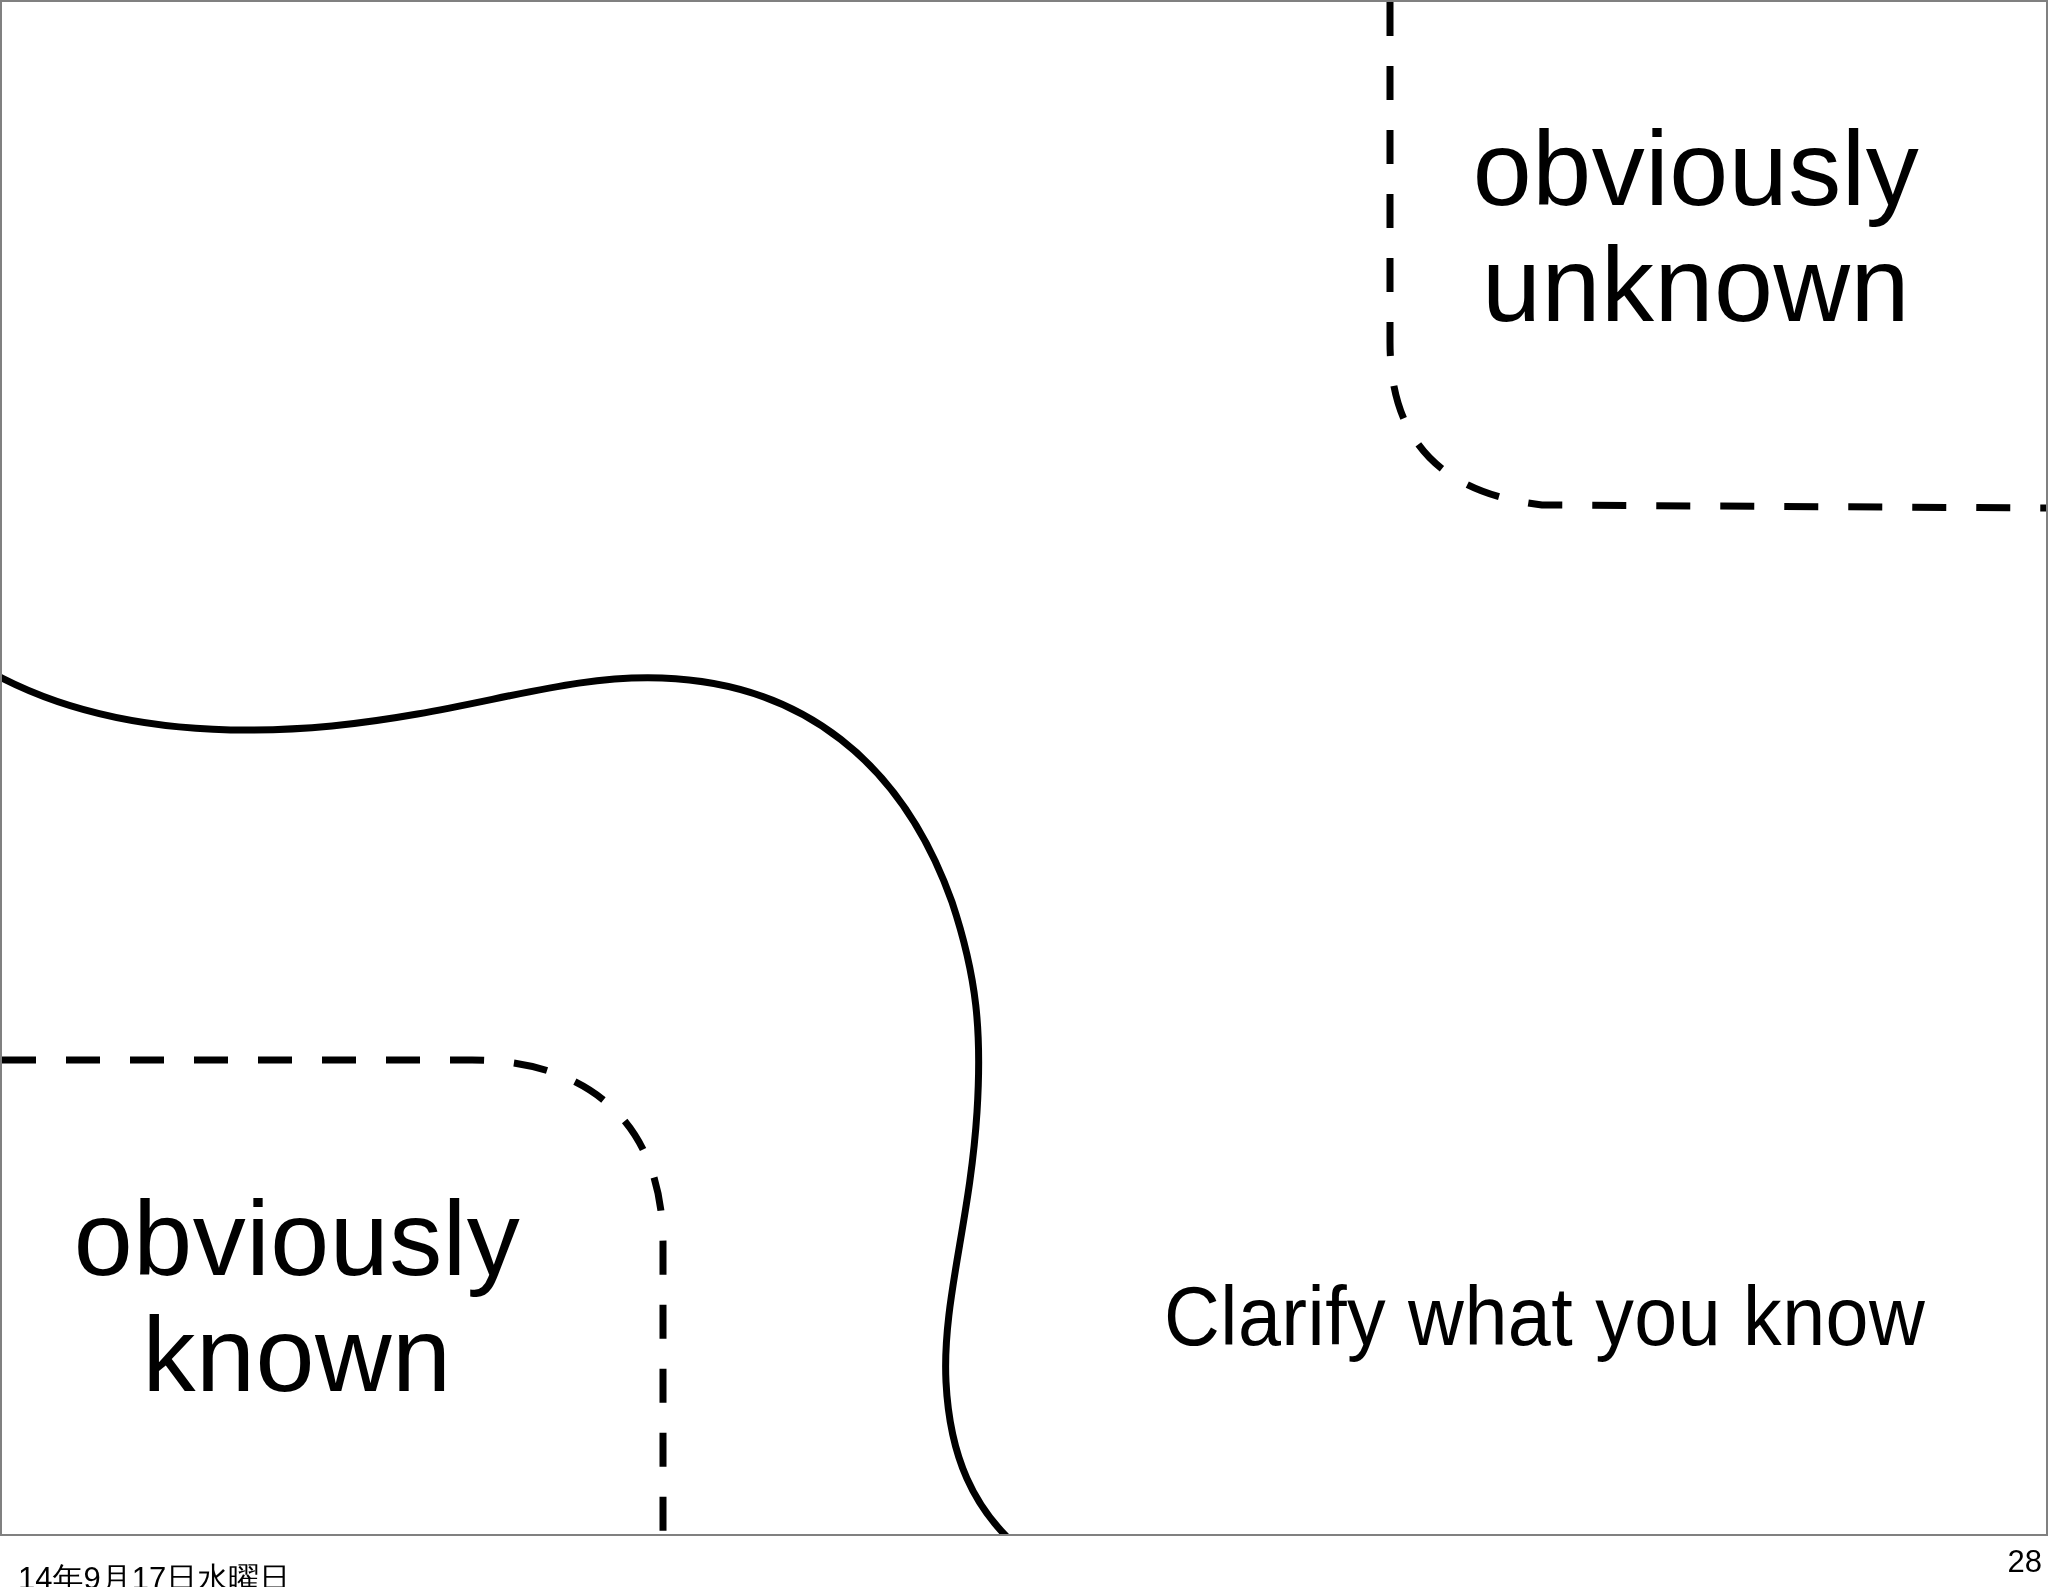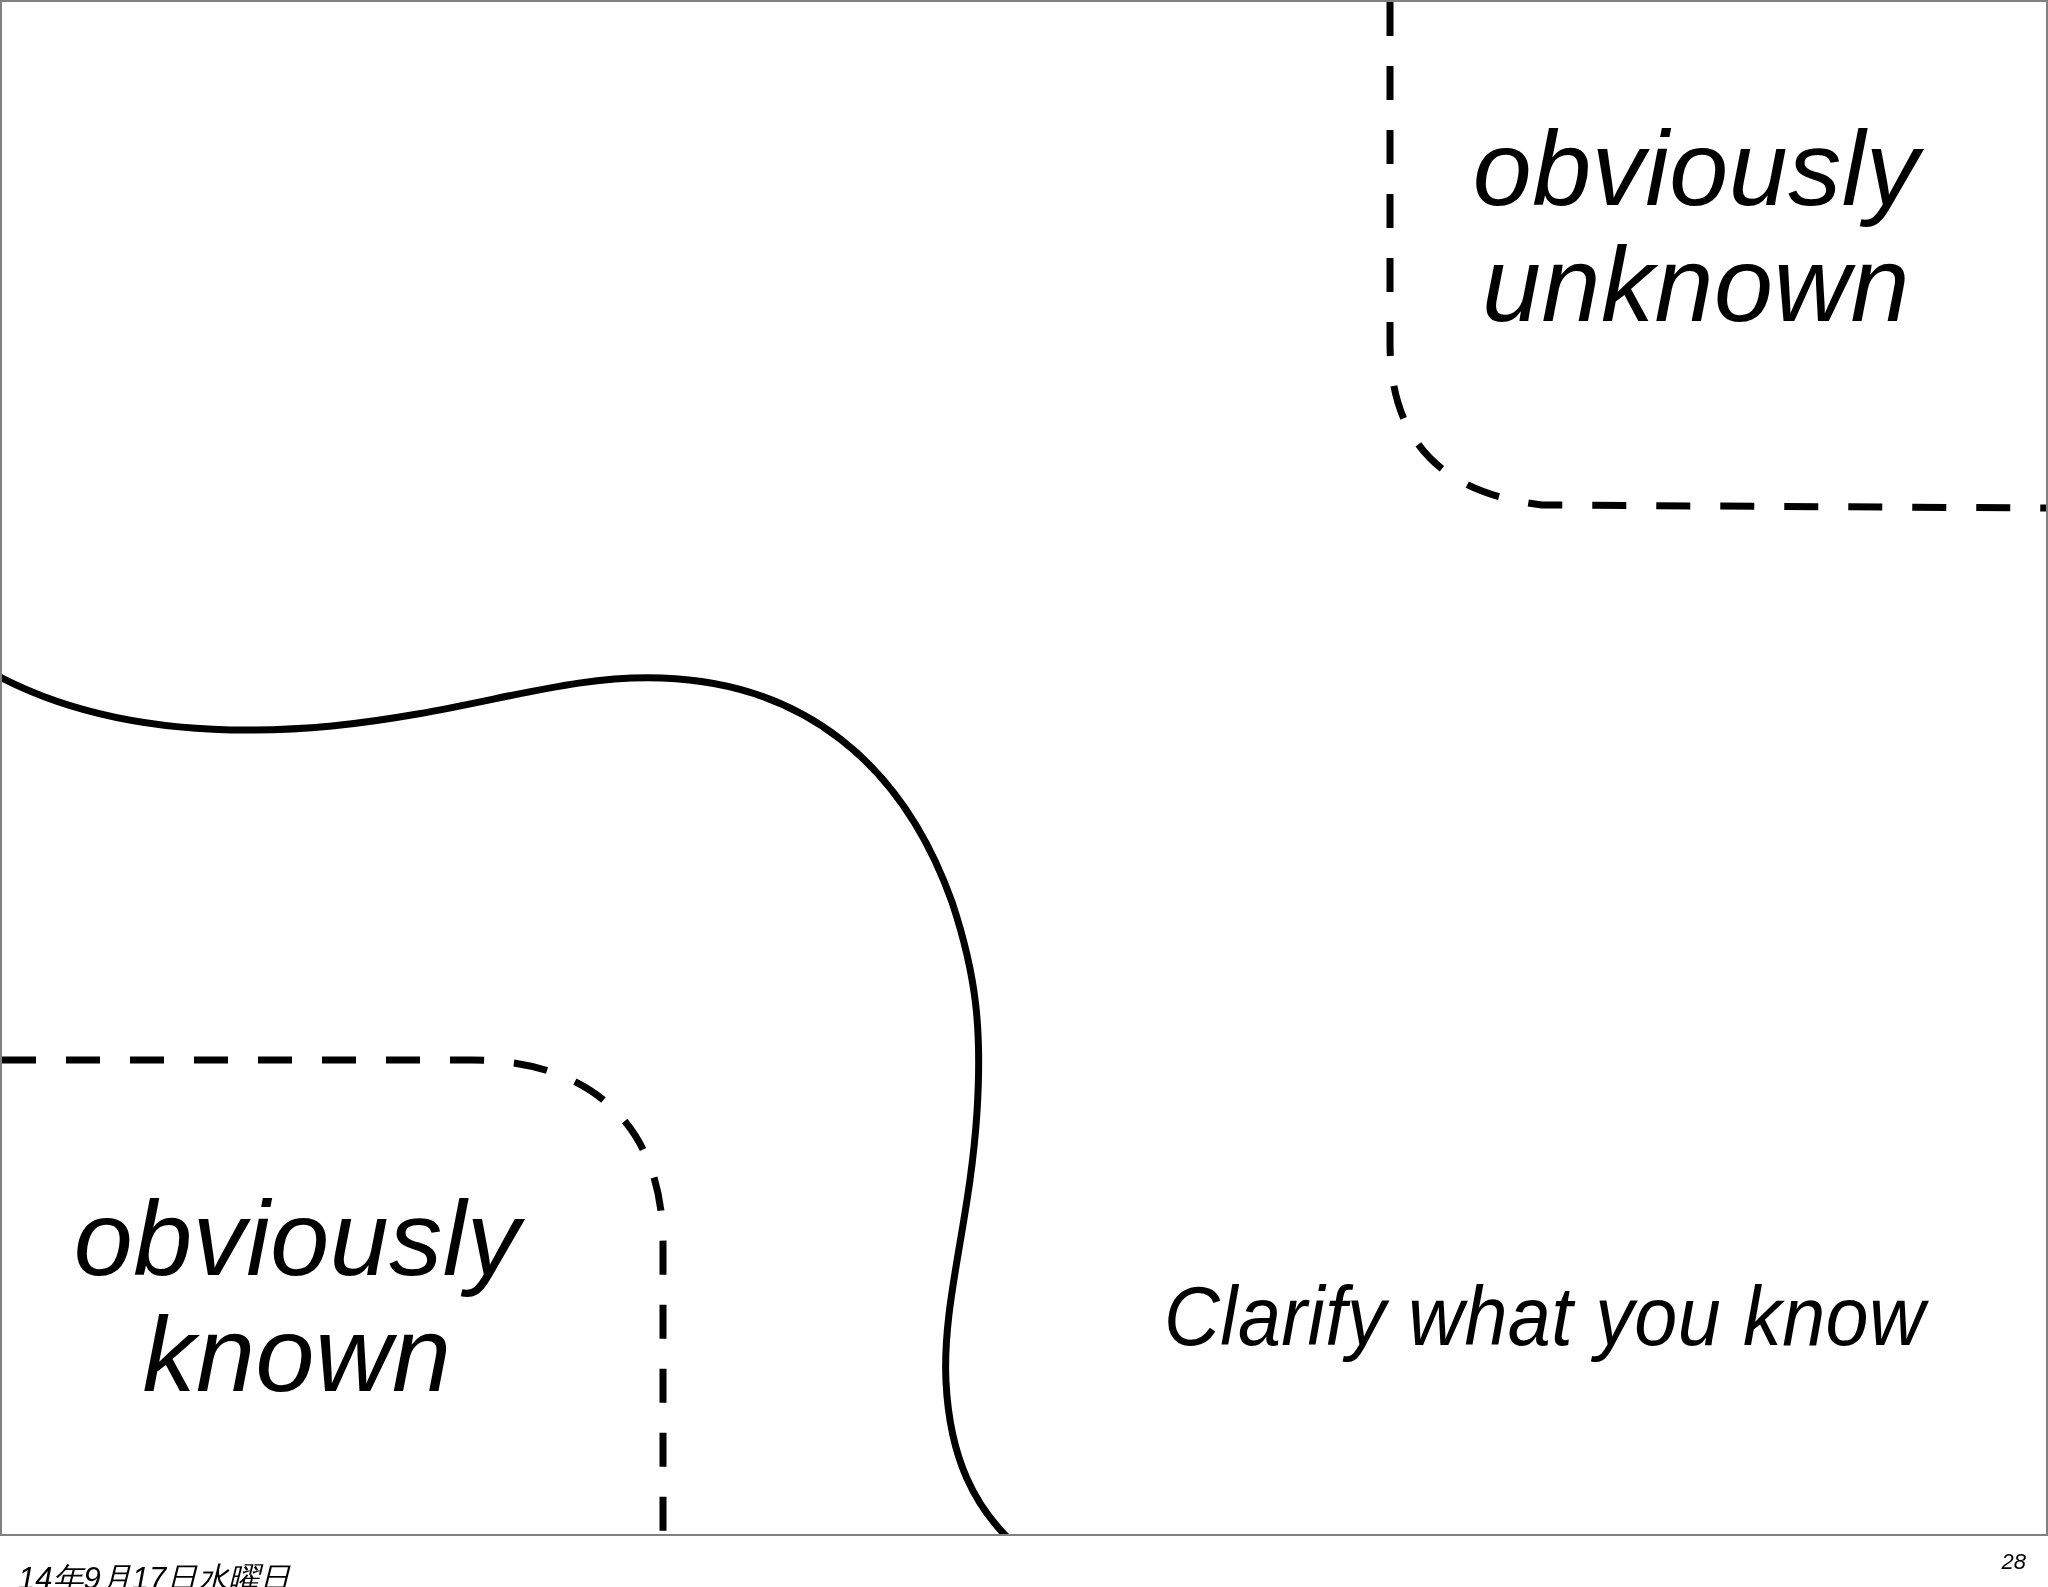--- a/index.html
+++ b/index.html
@@ -12,21 +12,20 @@
     height: 1587px;
     overflow: hidden;
     font-family: "Liberation Sans", sans-serif;
   }
 
   #slide-root {
     position: relative;
     width: 2048px;
     height: 1489px;
     background: #7f1d1d;
-    font-style: italic;
   }
 
   
   #slide-canvas {
     position: absolute;
     left: 0;
     top: 0;
     width: 2048px;
     height: 1536px;
     background: #ffffff;
@@ -96,23 +95,23 @@
     left: 18px;
     top: 24px;
     font-size: 31px;
     line-height: 38px;
     color: #000000;
     font-family: "Liberation Sans", sans-serif;
     white-space: pre;
   }
   #footer-page {
     position: absolute;
-    right: 22px;
+    right: 6px;
     top: 7px;
-    font-size: 22px;
+    font-size: 31px;
     line-height: 38px;
     color: #000000;
     font-family: "Liberation Sans", sans-serif;
     white-space: pre;
   }
 </style>
 </head>
 <body>
 
 <div id="slide-root">

